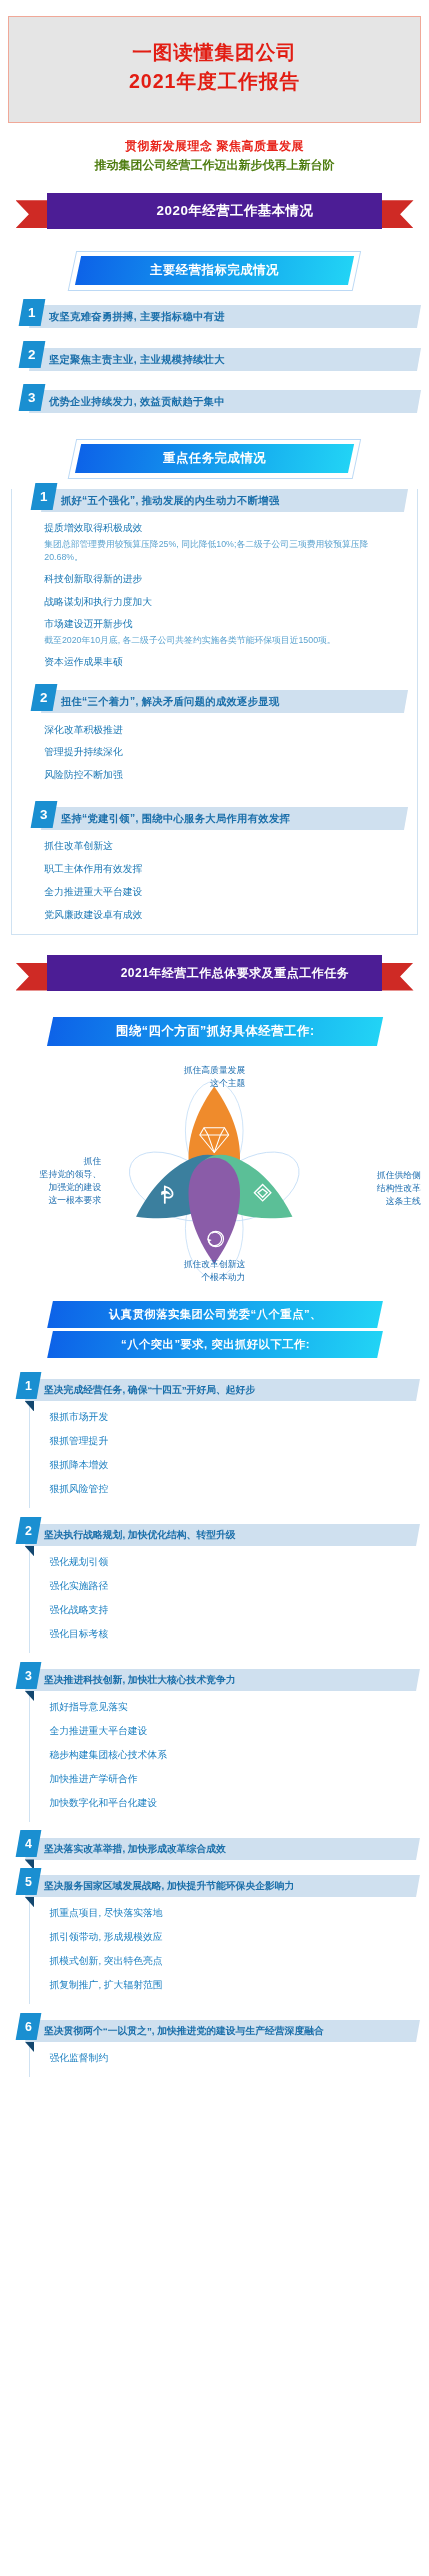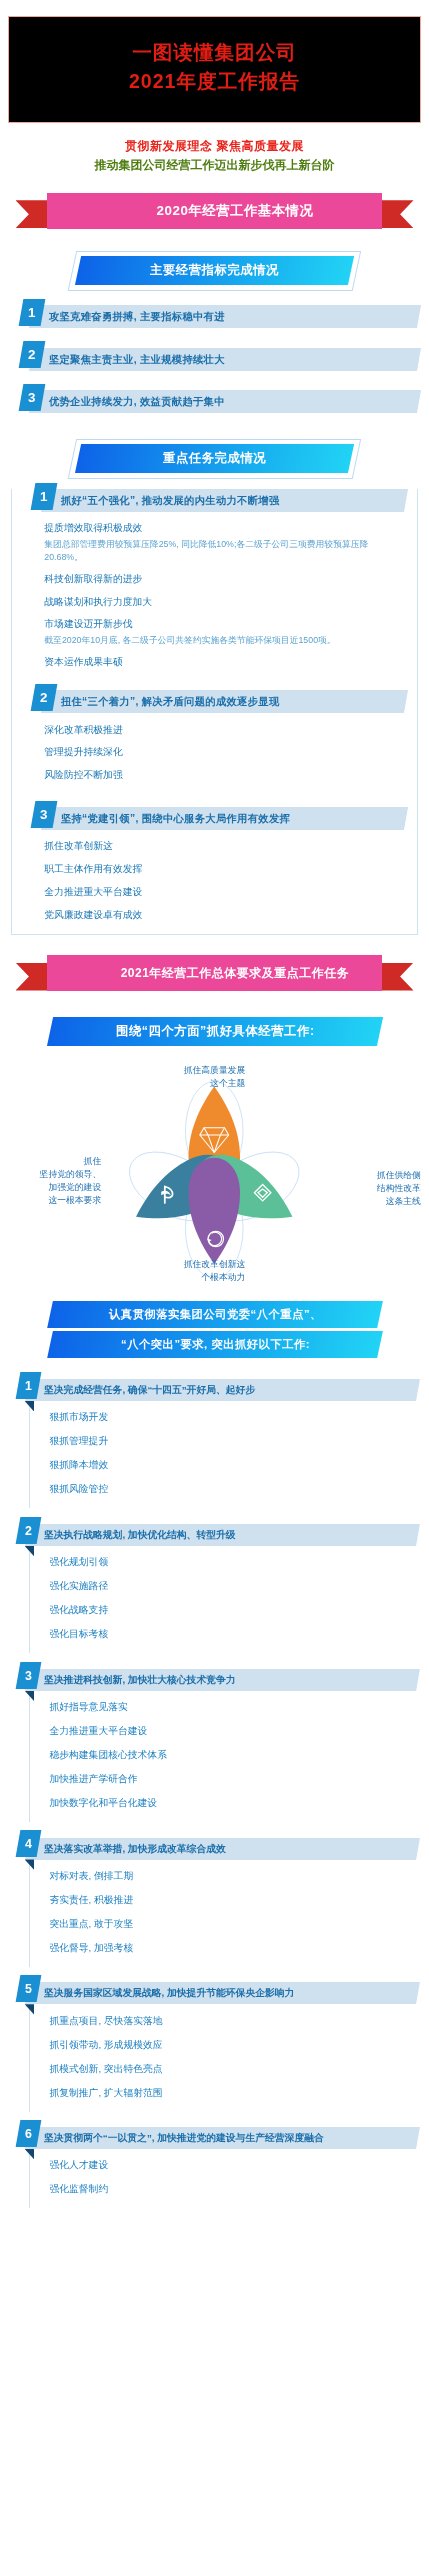--- a/index.html
+++ b/index.html
@@ -7,21 +7,21 @@
     width: 429px;
     background: #ffffff;
     font-family: "Liberation Sans", "DejaVu Sans", sans-serif;
   }
   body { width: 429px; height: 3171px; position: relative; overflow: hidden; }
 
   
   .title-card {
     margin: 15.5px 8.2px 0 8.2px;
     border: 1px solid #f0a898;
-    background: #000000;
+    background: #e5e5e5;
     padding: 21.6px 5.2px 25px 5.2px;
     text-align: center;
   }
   .title-line {
     color: #e21d13;
     font-size: 19.6px;
     font-weight: bold;
     letter-spacing: 1px;
     line-height: 1.5;
     white-space: nowrap;
@@ -62,21 +62,21 @@
     width: 37px;
     height: 28px;
     background: #cf2a25;
   }
   .ribbon-tail.left  { left: 15.5px;  clip-path: polygon(0 0, 100% 0, 100% 100%, 0 100%, 13.4px 50%); }
   .ribbon-tail.right { right: 15.5px; clip-path: polygon(0 0, 100% 0, calc(100% - 13.4px) 50%, 100% 100%, 0 100%); }
   .ribbon-main {
     position: absolute;
     left: 47px; right: 47px;
     top: 0; height: 36px;
-    background: #ec4899;
+    background: #4c1d95;
     display: flex; align-items: center; justify-content: center; padding-left: 41px;
   }
   .ribbon-main span {
     color: #ffffff;
     font-size: 13.4px;
     font-weight: bold;
     letter-spacing: 0.5px;
     white-space: nowrap;
   }
 
@@ -485,26 +485,20 @@
 <div class="task">
   <div class="thead">
     <div class="tbadge">
         <span>4</span>
       </div>
     <div class="tbar">
         <span>坚决落实改革举措, 加快形成改革综合成效</span>
       </div>
     <div class="corner"></div>
   </div>
-  <div class="tbody">
-    <div class="tline">对标对表, 倒排工期</div>
-    <div class="tline">夯实责任, 积极推进</div>
-    <div class="tline">突出重点, 敢于攻坚</div>
-    <div class="tline">强化督导, 加强考核</div>
-  </div>
 </div>
 
 <div class="task">
   <div class="thead">
     <div class="tbadge">
         <span>5</span>
       </div>
     <div class="tbar">
         <span>坚决服务国家区域发展战略, 加快提升节能环保央企影响力</span>
       </div>
@@ -522,17 +516,16 @@
   <div class="thead">
     <div class="tbadge">
         <span>6</span>
       </div>
     <div class="tbar">
         <span>坚决贯彻两个“一以贯之”, 加快推进党的建设与生产经营深度融合</span>
       </div>
     <div class="corner"></div>
   </div>
   <div class="tbody">
-    <div class="tline">强化人才建设</div>
     <div class="tline">强化监督制约</div>
   </div>
 </div>
 
 
 </body></html>

